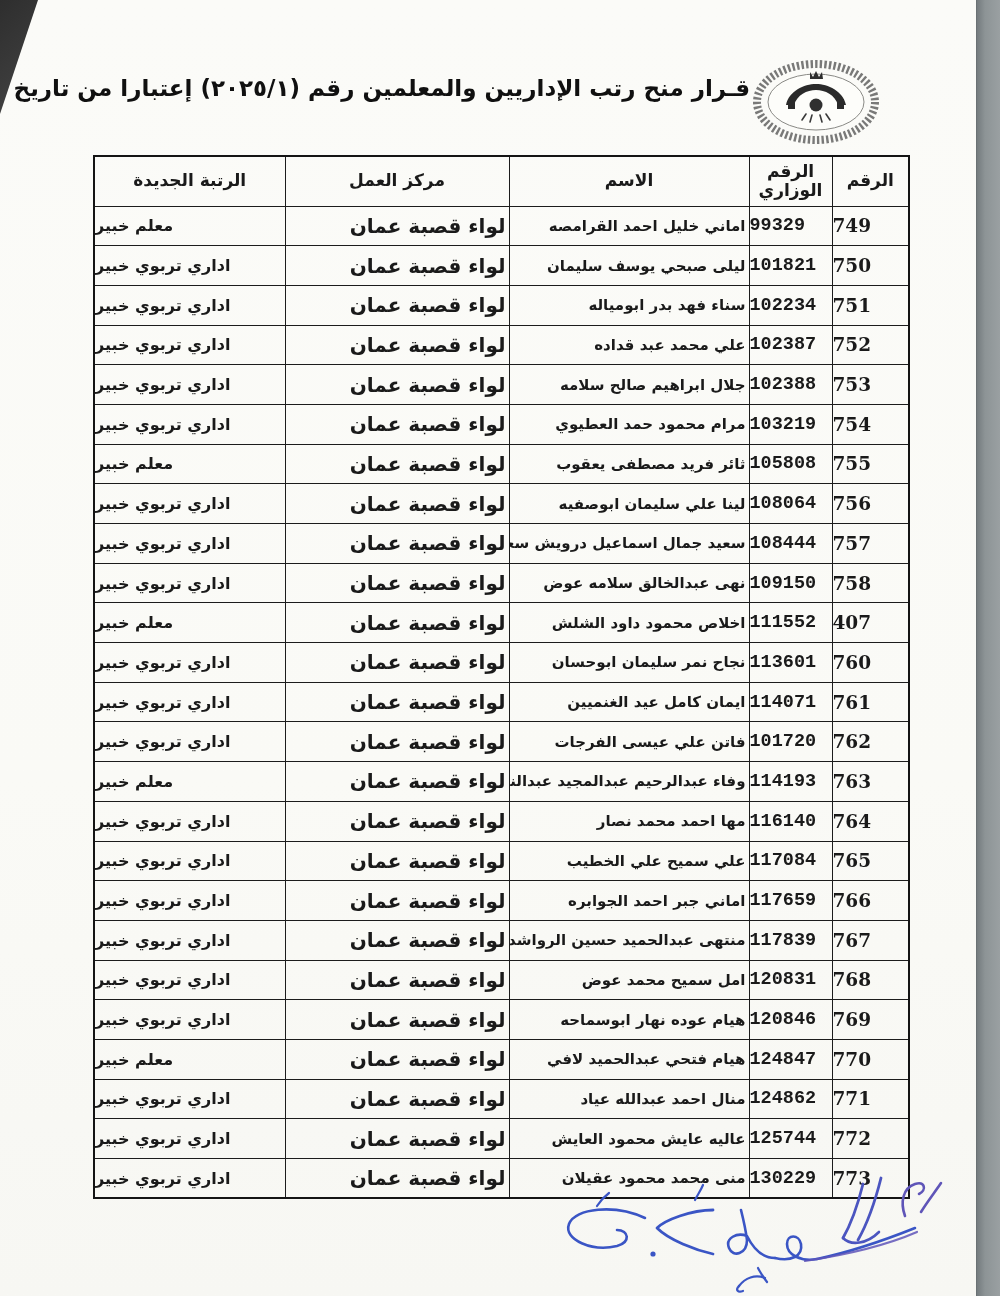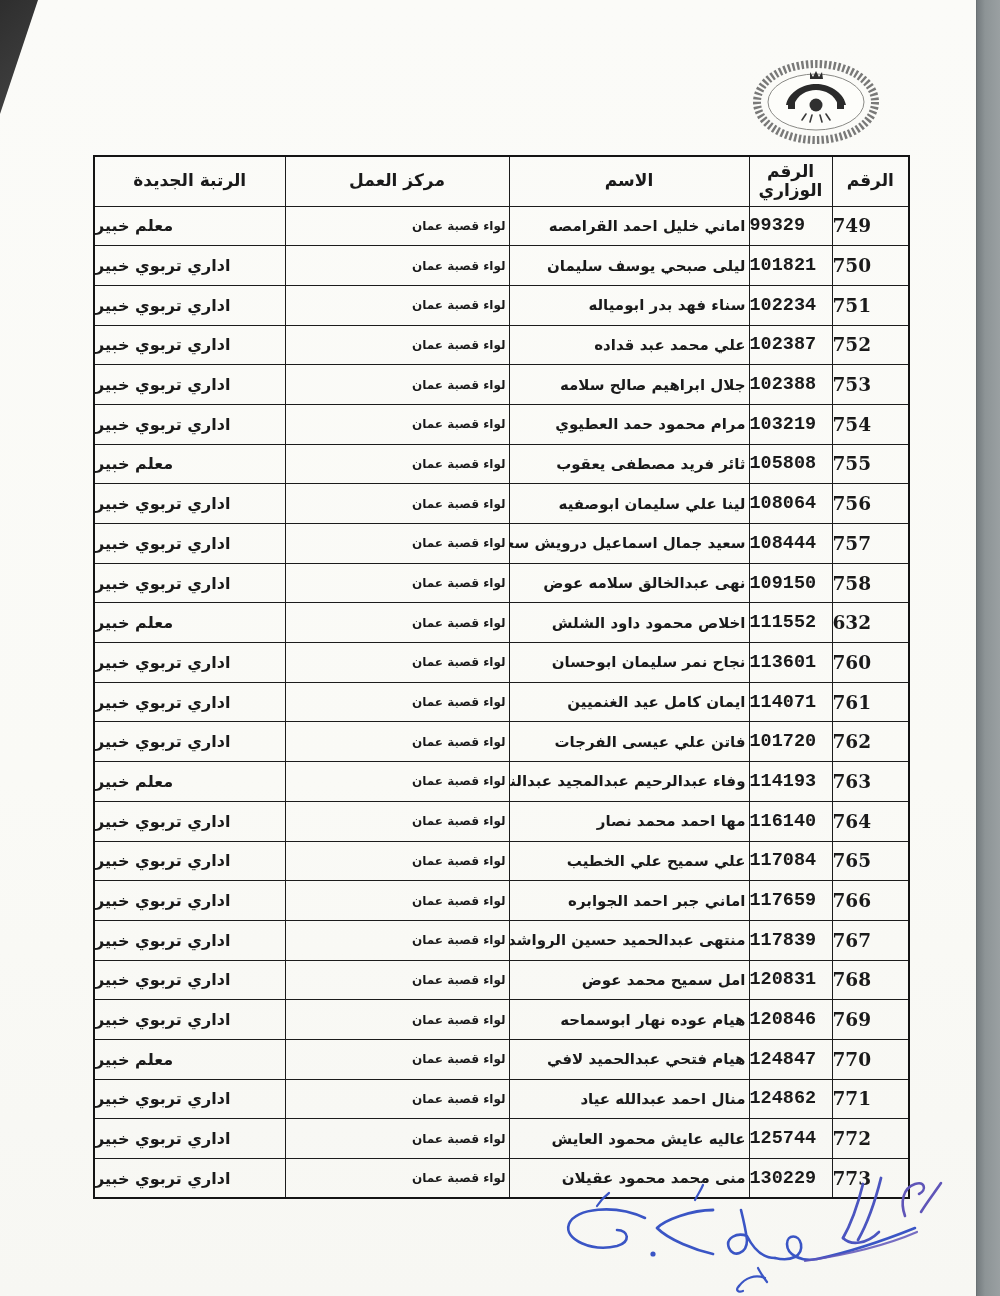--- a/index.html
+++ b/index.html
@@ -46,21 +46,21 @@
   .rank-table th{font-size:17px;line-height:1.15;text-align:center;}
   td.c-serial{
     text-align:left;direction:ltr;
     font-family:"DejaVu Serif","DejaVu Sans",serif;font-size:18.5px;
   }
   td.c-ministry{
     direction:ltr;padding-right:2px;
     font-family:Liberation Mono, monospace;font-size:18.5px;
   }
   td.c-name{text-align:right;padding-right:3px;font-size:15px;white-space:nowrap;margin-top:12px;}
-  td.c-work{text-align:right;padding-right:3px;font-size:12px;white-space:nowrap;}
+  td.c-work{text-align:right;padding-right:3px;font-size:20px;white-space:nowrap;}
   td.c-rank{text-align:left;font-size:16px;white-space:nowrap;}
   
   .page-number{
     position:absolute;left:477px;top:1300px;
     font-size:21px;color:#2b2b2b;letter-spacing:1px;
     font-family:"DejaVu Sans",sans-serif;
   }
   .signature{position:absolute;left:545px;top:1160px;width:400px;height:136px;}
 </style>
 </head>
@@ -76,20 +76,21 @@
     <ellipse cx="66" cy="44" rx="48" ry="28" fill="#fdfdfa" stroke="#8a8a86" stroke-width="1"></ellipse>
     <path d="M60,14 l3,5 l3,-6 l3,6 l3,-5 l1,7 l-13,0 z" fill="#2d2d2d"></path>
     <path d="M36,47 C39,33 54,26 66,26 C78,26 93,33 96,47 L88,47 C85,37 75,32 66,32 C57,32 47,37 44,47 Z" fill="#2a2a2a"></path>
     <rect x="38" y="41" width="7" height="10" fill="#2a2a2a"></rect>
     <rect x="87" y="41" width="7" height="10" fill="#2a2a2a"></rect>
     <circle cx="66" cy="47" r="6.5" fill="#303030"></circle>
     <path d="M56,56 L52,62 M62,57 L60,64 M70,57 L72,64 M76,56 L80,62" stroke="#3a3a3a" stroke-width="1.6" stroke-linecap="round"></path>
   </svg>
 
   <div class="title-block">
+    <div class="title-line1">قـرار منح رتب الإداريين والمعلمين رقم (٢٠٢٥/١) إعتبارا من تاريخ</div>
   </div>
 
   <table class="rank-table">
     <colgroup>
       <col style="width:77px">
         <col style="width:83px">
         <col style="width:240px">
         <col style="width:224px">
         <col style="width:191px">
     </colgroup>
@@ -168,21 +169,21 @@
         <td class="c-rank">اداري تربوي خبير</td>
       </tr>
         <tr>
         <td class="c-serial">758</td>
         <td class="c-ministry">109150</td>
         <td class="c-name">نهى عبدالخالق سلامه عوض</td>
         <td class="c-work">لواء قصبة عمان</td>
         <td class="c-rank">اداري تربوي خبير</td>
       </tr>
         <tr>
-        <td class="c-serial">632</td>
+        <td class="c-serial">407</td>
         <td class="c-ministry">111552</td>
         <td class="c-name">اخلاص محمود داود الشلش</td>
         <td class="c-work">لواء قصبة عمان</td>
         <td class="c-rank">معلم خبير</td>
       </tr>
         <tr>
         <td class="c-serial">760</td>
         <td class="c-ministry">113601</td>
         <td class="c-name">نجاح نمر سليمان ابوحسان</td>
         <td class="c-work">لواء قصبة عمان</td>

